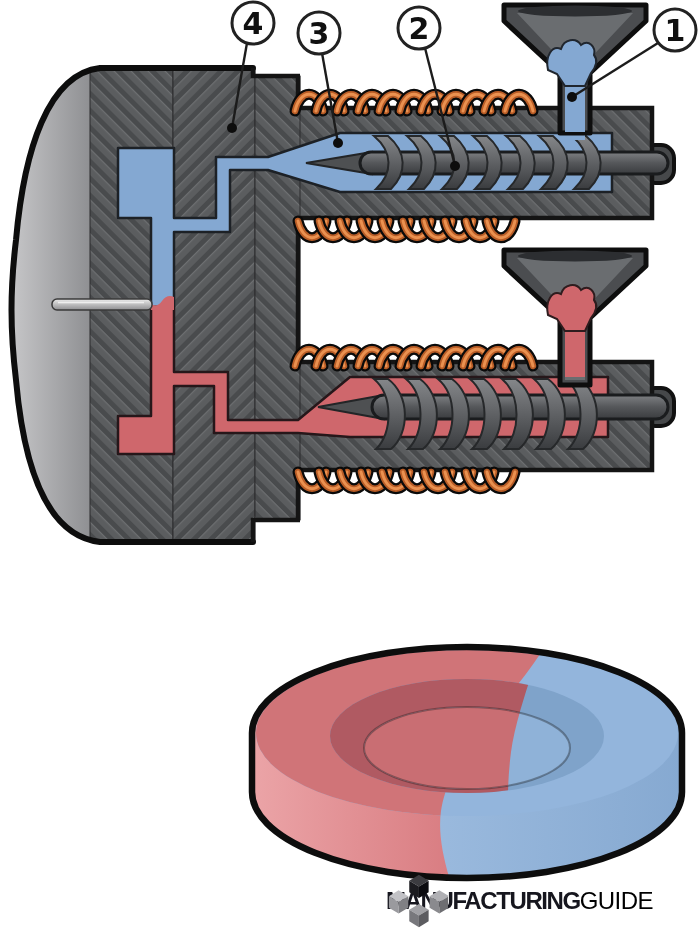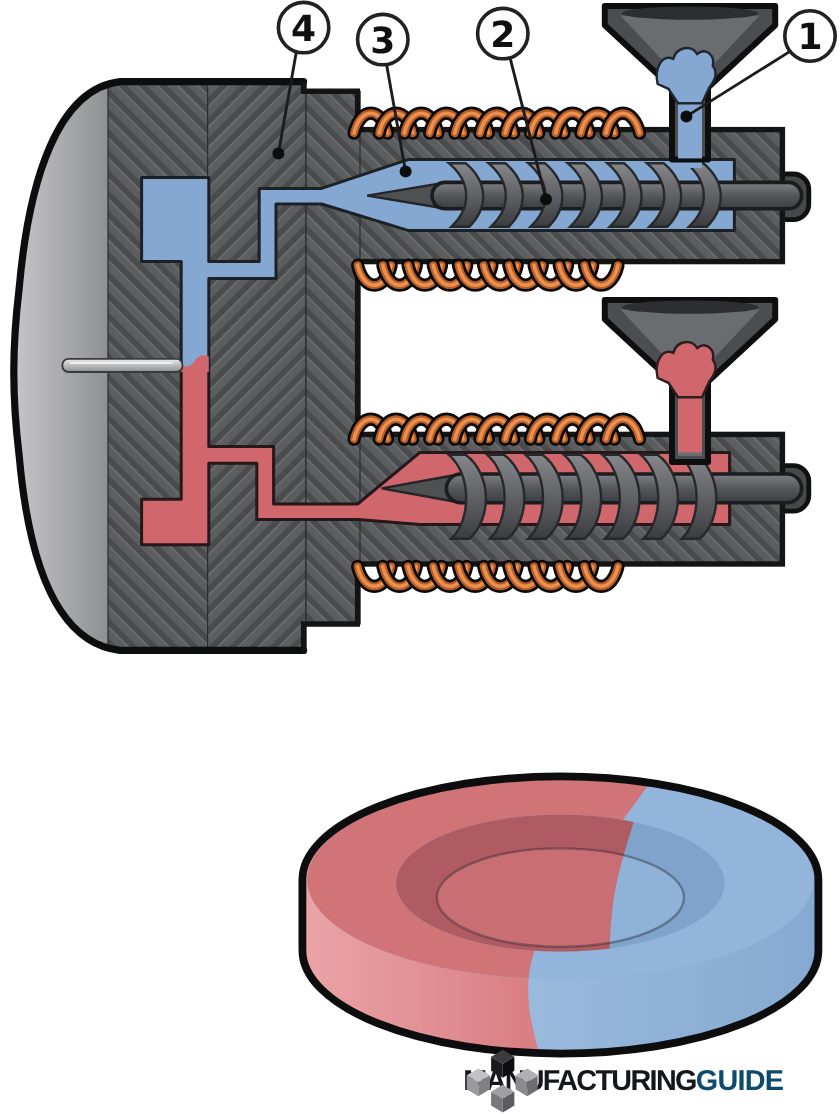--- a/index.html
+++ b/index.html
@@ -2,21 +2,21 @@
 <html><head>
 <meta charset="utf-8">
 <style>
   html,body{margin:0;padding:0;background:#ffffff;}
   .stage{position:relative;width:700px;height:928px;background:#fff;overflow:hidden;
          font-family:"Liberation Sans",sans-serif;}
   .stage svg{position:absolute;left:0;top:0;}
   .logo{position:absolute;left:386px;top:872px;display:flex;align-items:center;gap:7px;height:56px;}
   .logo-text{font-size:24px;letter-spacing:-1.4px;white-space:nowrap;padding-top:2px;}
   .logo-text .bold{font-weight:700;color:#16161e;}
-  .logo-text .light{font-weight:700;color:#0c4a6e;letter-spacing:-0.6px;}
+  .logo-text .light{font-weight:400;color:#000000;letter-spacing:-0.6px;}
   .callout-num{font-family:"DejaVu Sans",sans-serif;font-weight:700;font-size:30px;fill:#101010;}
 </style>
 </head>
 <body>
 
 <div class="stage">
 <svg id="d" width="700" height="928" viewBox="0 0 700 928">
   <defs>
     <pattern id="hA" width="12" height="12" patternUnits="userSpaceOnUse" patternTransform="rotate(45)">
       <rect width="12" height="12" fill="#5b5d5f"></rect>

